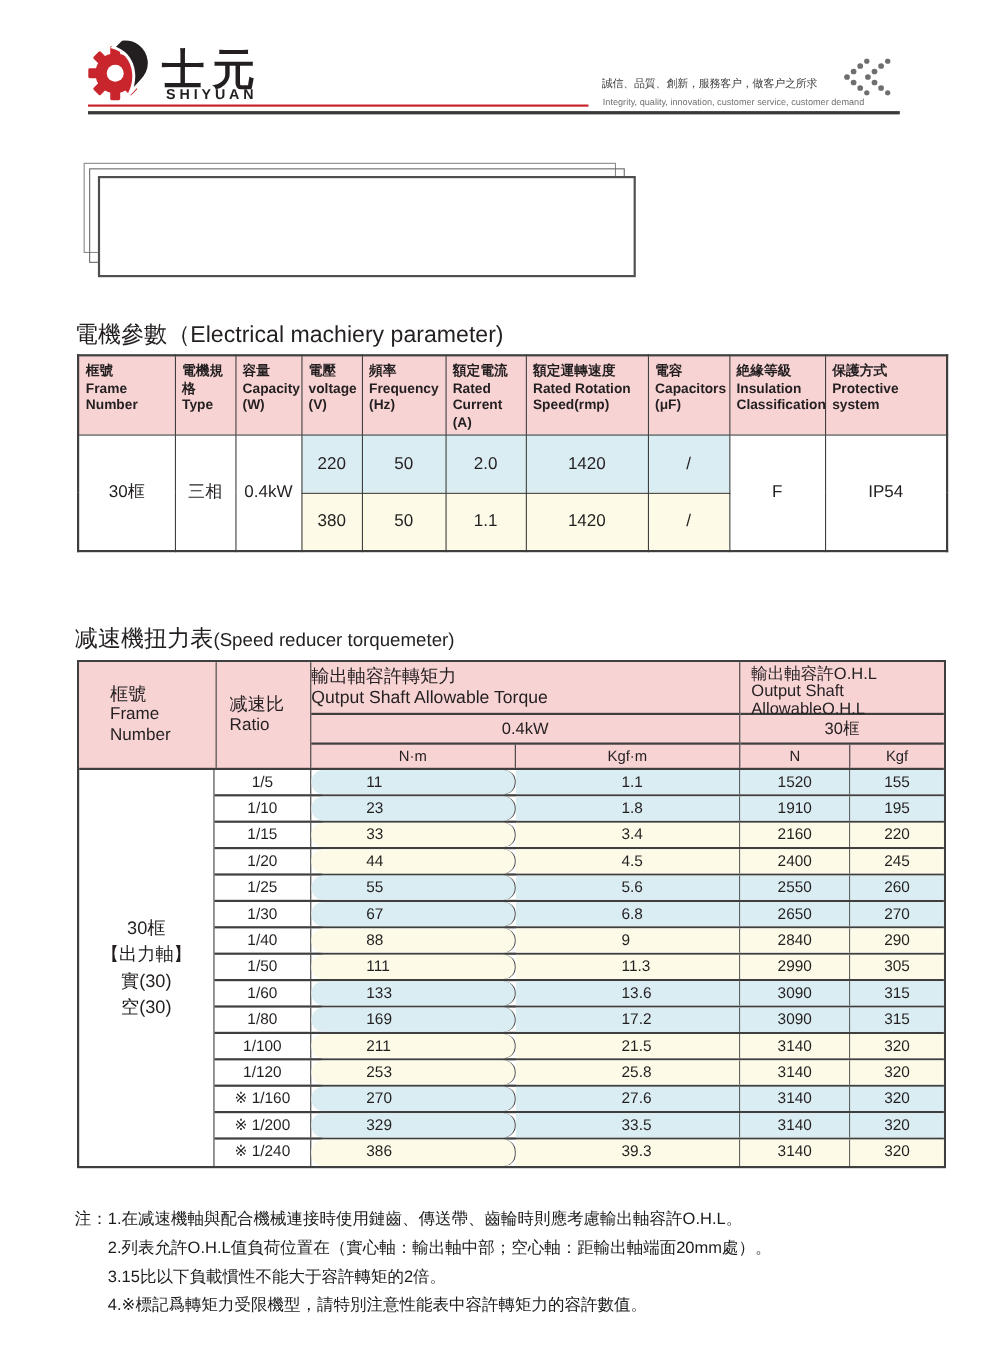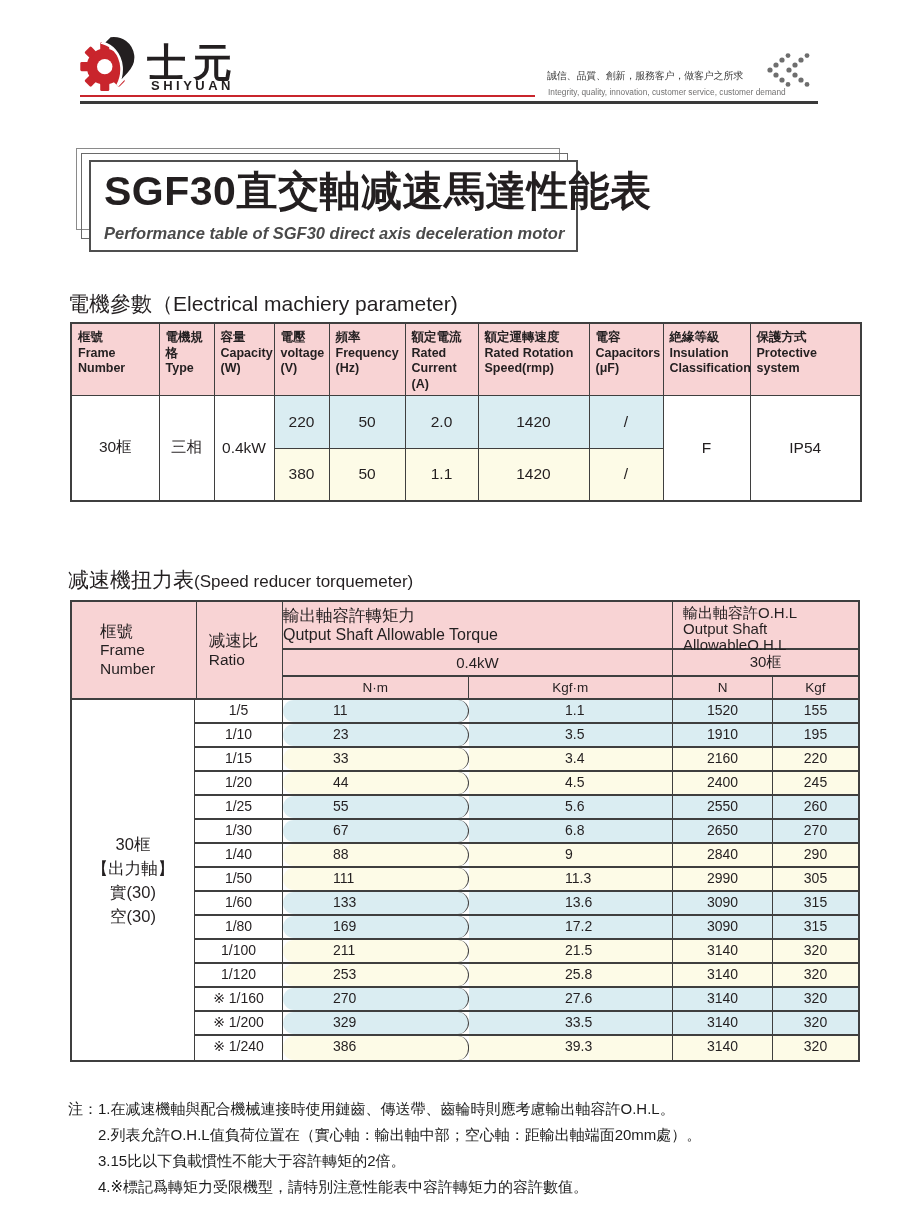--- a/index.html
+++ b/index.html
@@ -129,24 +129,20 @@
       <circle cx="40" cy="31.4" r="2.4"></circle>
   </svg>
 </div>
 <div class="rule-red"></div>
 <div class="rule-dark"></div>
 
 <div class="title-box">
   <div class="tb-f1"></div>
   <div class="tb-f2"></div>
   <div class="tb-f3"></div>
-  <div class="tb-content">
-    <div class="tb-main">SGF30直交軸减速馬達性能表</div>
-    <div class="tb-sub">Performance table of SGF30 direct axis deceleration motor</div>
-  </div>
 </div>
 
 <div class="sec1-heading">電機參數（Electrical machiery parameter)</div>
 
 <table class="t1">
   <colgroup>
     <col style="width:88px">
       <col style="width:55px">
       <col style="width:60px">
       <col style="width:55px">
@@ -280,21 +276,21 @@
           <div class="c-ratio">1/5</div>
           <div class="c-nm">11</div>
           <div class="c-kgfm">1.1</div>
           <div class="c-n">1520</div>
           <div class="c-kgf">155</div>
         </div>
 
         <div class="t2-row blue">
           <div class="c-ratio">1/10</div>
           <div class="c-nm">23</div>
-          <div class="c-kgfm">3.5</div>
+          <div class="c-kgfm">1.8</div>
           <div class="c-n">1910</div>
           <div class="c-kgf">195</div>
         </div>
 
         <div class="t2-row cream">
           <div class="c-ratio">1/15</div>
           <div class="c-nm">33</div>
           <div class="c-kgfm">3.4</div>
           <div class="c-n">2160</div>
           <div class="c-kgf">220</div>

